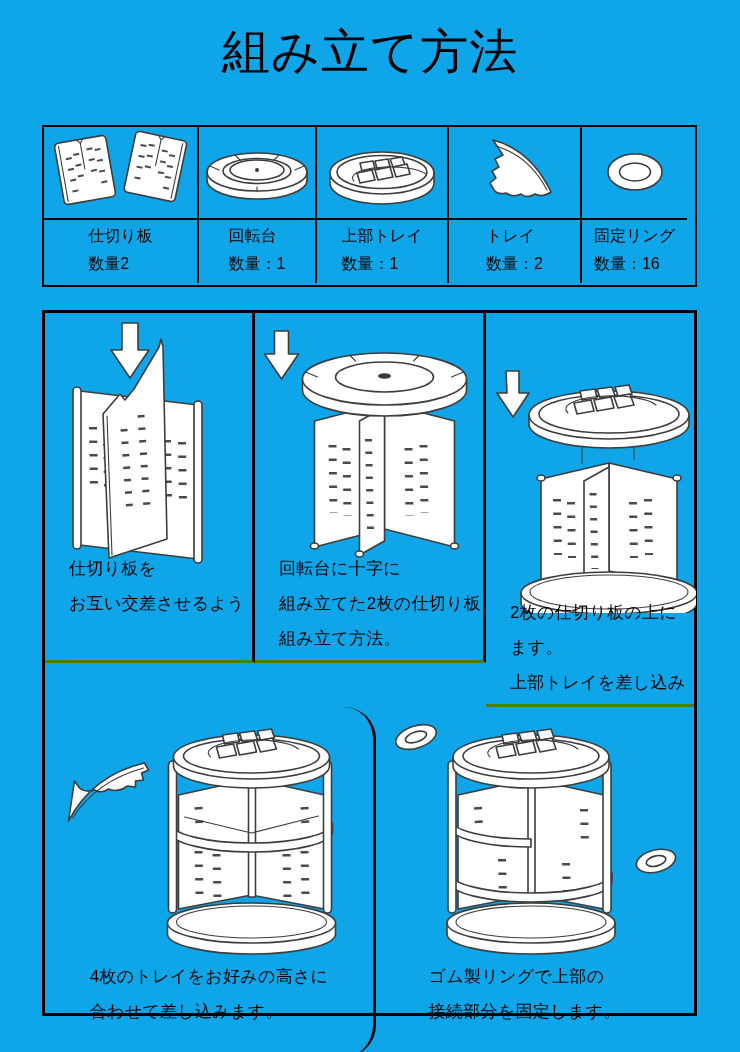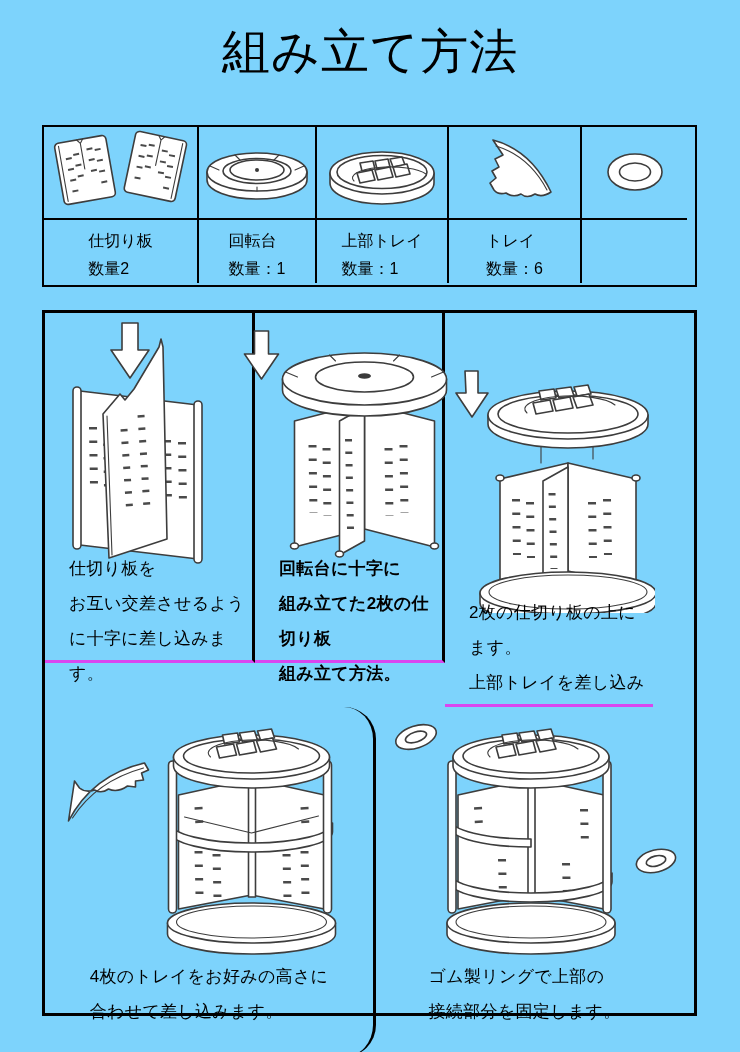--- a/index.html
+++ b/index.html
@@ -1,48 +1,48 @@
 <!DOCTYPE html>
 <html><head>
 <meta charset="utf-8">
 <style>
   html,body{margin:0;padding:0;background:#fff;}
   .page{
-    position:relative;width:740px;height:1052px;background:#7dd3fc;
+    position:relative;width:740px;height:1052px;background:#0ea5e9;
     font-family:"Liberation Sans","DejaVu Sans",sans-serif;color:#000;
     overflow:hidden;
   }
   .title{
     position:absolute;top:20px;left:0;width:100%;text-align:center;
     font-size:48px;font-weight:500;letter-spacing:1px;margin:0;
   }
   
   .parts-table{
     position:absolute;left:42px;top:125px;width:655px;height:162px;
     border:2px solid #000;box-sizing:border-box;
     display:grid;
     grid-template-columns:155px 118px 132px 133px 105px;
     grid-template-rows:93px 63px;
   }
   .pcell{border-right:2px solid #000;box-sizing:border-box;
     display:flex;align-items:center;justify-content:center;}
   .pcell.last{border-right:none;}
   .pcell.img{border-bottom:2px solid #000;}
-  .pcell.lbl{align-items:flex-end;}
+  .pcell.lbl{align-items:flex-start;}
   .lblblock{font-size:16px;line-height:28px;text-align:left;padding-top:2px;}
   
   .steps{
     position:absolute;left:42px;top:310px;width:655px;height:706px;
     border:3px solid #000;box-sizing:border-box;
   }
   .srow{display:flex;}
   .panel{position:relative;box-sizing:border-box;height:350px;}
-  .srow.top .panel{border-bottom:3px solid #d946ef;padding-left:21px;}
+  .srow.top .panel{border-bottom:3px solid #4d7c0f;padding-left:21px;}
   .p1{width:210px;border-right:3px solid #000;}
-  .p2{width:190px;border-right:3px solid #000;font-weight:bold;}
+  .p2{width:231px;border-right:3px solid #000;}
   .p3{width:208px;margin-top:44px;}
   .p4{width:331px;border-right:3px solid #000;border-radius:32px;}
   .p5{width:297px;}
   .ill{position:absolute;left:50%;transform:translateX(-50%);top:4px;}
   .caption{position:absolute;font-size:17px;line-height:35px;letter-spacing:0.3px;}
   .cap-left{left:24px;top:238px;}
   .cap-center{left:50%;transform:translateX(-50%);top:252px;white-space:nowrap;text-align:left;}
   
   svg path,svg ellipse,svg rect,svg line,svg circle{
     fill:none;stroke:#3d3d3d;stroke-width:1.6;stroke-linejoin:round;stroke-linecap:round;
@@ -140,21 +140,27 @@
     </div>
     <div class="pcell lbl">
       <div class="lblblock">
         <div>上部トレイ</div>
         <div>数量：1</div>
       </div>
     </div>
     <div class="pcell lbl">
       <div class="lblblock">
         <div>トレイ</div>
-        <div>数量：6</div>
+        <div>数量：2</div>
+      </div>
+    </div>
+    <div class="pcell lbl last">
+      <div class="lblblock">
+        <div>固定リング</div>
+        <div>数量：16</div>
       </div>
     </div>
   </div>
 
   <div class="steps">
 
     <div class="srow top">
 
       <section class="panel p1">
         <svg class="ill" width="206" height="250" viewBox="0 0 206 250">
@@ -172,21 +178,20 @@
           <g>
             <path class="wf" d="M57,97 L74,77 l5,6 l9,-11 L113,30 l2,-8 l2,8 L121,222 L63,241 Z"></path>
             <path class="thin" d="M61,99 L66,238"></path>
             <path class="dc2" d="M78,112 l6,86"></path>
             <path class="dc2" d="M95,98 l6,94"></path>
           </g>
         </svg>
         <div class="caption cap-left">
           <div>仕切り板を</div>
           <div>お互い交差させるよう</div>
-          <div>に十字に差し込みます。</div>
         </div>
       </section>
 
       <section class="panel p2">
         <svg class="ill" width="225" height="252" viewBox="0 0 225 252">
           <path class="wf" d="M18,14 h14 v23 h10 l-17,25 l-17,-25 h10 Z"></path>
           <g>
             <path class="wf" d="M128,86 L58,104 L58,230 L128,212 Z"></path>
             <path class="wf" d="M128,86 L198,104 L198,230 L128,212 Z"></path>
             <path class="wf" d="M128,90 L103,104 L103,238 L128,224 Z"></path>

